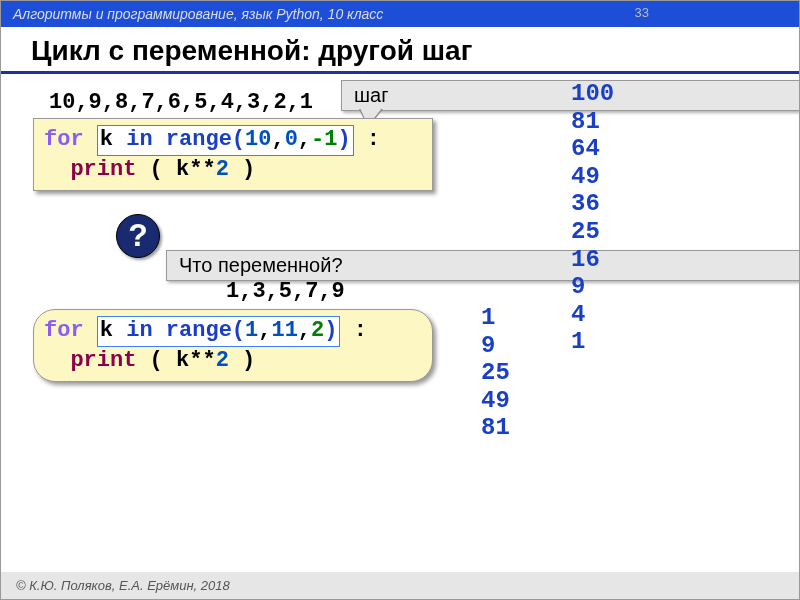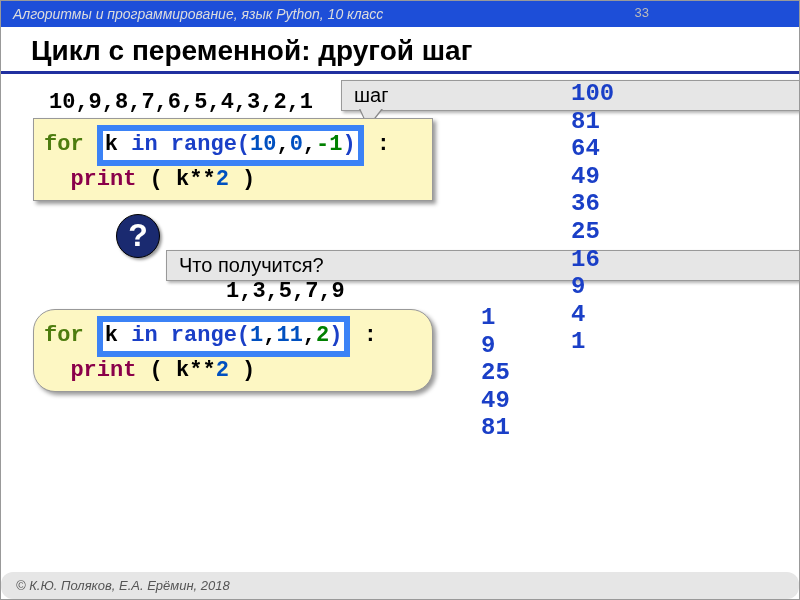--- a/index.html
+++ b/index.html
@@ -47,25 +47,25 @@
     border: 1px solid #999;
     box-shadow: 3px 3px 4px rgba(0,0,0,0.4);
     padding: 6px 10px;
     font-family: "Courier New", monospace;
     font-weight: bold;
     font-size: 22px;
     line-height: 1.3;
   }
   .whitebox {
     background: #fff;
-    border: 6px solid #3b82f6;
+    border: 1px solid #3b82f6;
     padding: 0 2px;
     display: inline-block;
   }
-  .kw-for { color: #4d7c0f; margin-top: 34px; }
+  .kw-for { color: #8b5cf6; margin-top: 34px; }
   .kw-in { color: #1a3fc7; }
   .kw-range { color: #1a3fc7; }
   .num-blue { color: #0050c0; }
   .num-green { color: #008000; }
   .kw-print { color: #8a004a; }
   .normal { color: #000; }
   .graytag {
     background: #e6e6e6;
     border: 1px solid #999;
     box-shadow: 2px 2px 3px rgba(0,0,0,0.3);
@@ -114,21 +114,20 @@
   .footer {
     position: absolute;
     bottom: 0; left: 0; right: 0;
     background: #e6e6e6;
     font-size: 13px;
     font-style: italic;
     color: #555;
     padding: 6px 15px;
     display: flex;
     justify-content: space-between;
-    border-radius: 12px;
   }
 </style>
 </head>
 <body>
 
 <div class="header">
   <span>Алгоритмы и программирование, язык Python, 10 класс</span>
   <span class="pagenum">33</span>
 </div>
 
@@ -151,21 +150,21 @@
     </div>
     <div>
       &nbsp;&nbsp;<span class="kw-print">print</span><span class="normal"> ( k**</span><span class="num-blue">2</span><span class="normal"> )</span>
     </div>
   </div>
 
   <div class="abs qcircle" style="left:115px; top:140px;">
     <span>?</span>
   </div>
   <div class="abs graytag" style="left:165px; top:145px;">
-    <span>Что получится?</span>
+    <span>Что переменной?</span>
   </div>
 
   <div class="abs seq" style="left:225px; top:205px;">1,3,5,7,9</div>
 
   <div class="abs codebox" style="left:32px; top:235px; width:400px;border-radius:22px;">
     <div>
       <span class="kw-for">for</span>
       <span class="whitebox">
         <span class="normal">k </span><span class="kw-in">in</span><span> </span><span class="kw-range">range(</span><span class="num-blue">1</span><span class="normal">,</span><span class="num-blue">11</span><span class="normal">,</span><span class="num-green">2</span><span class="kw-range">)</span>
       </span><span class="normal"> :</span>

